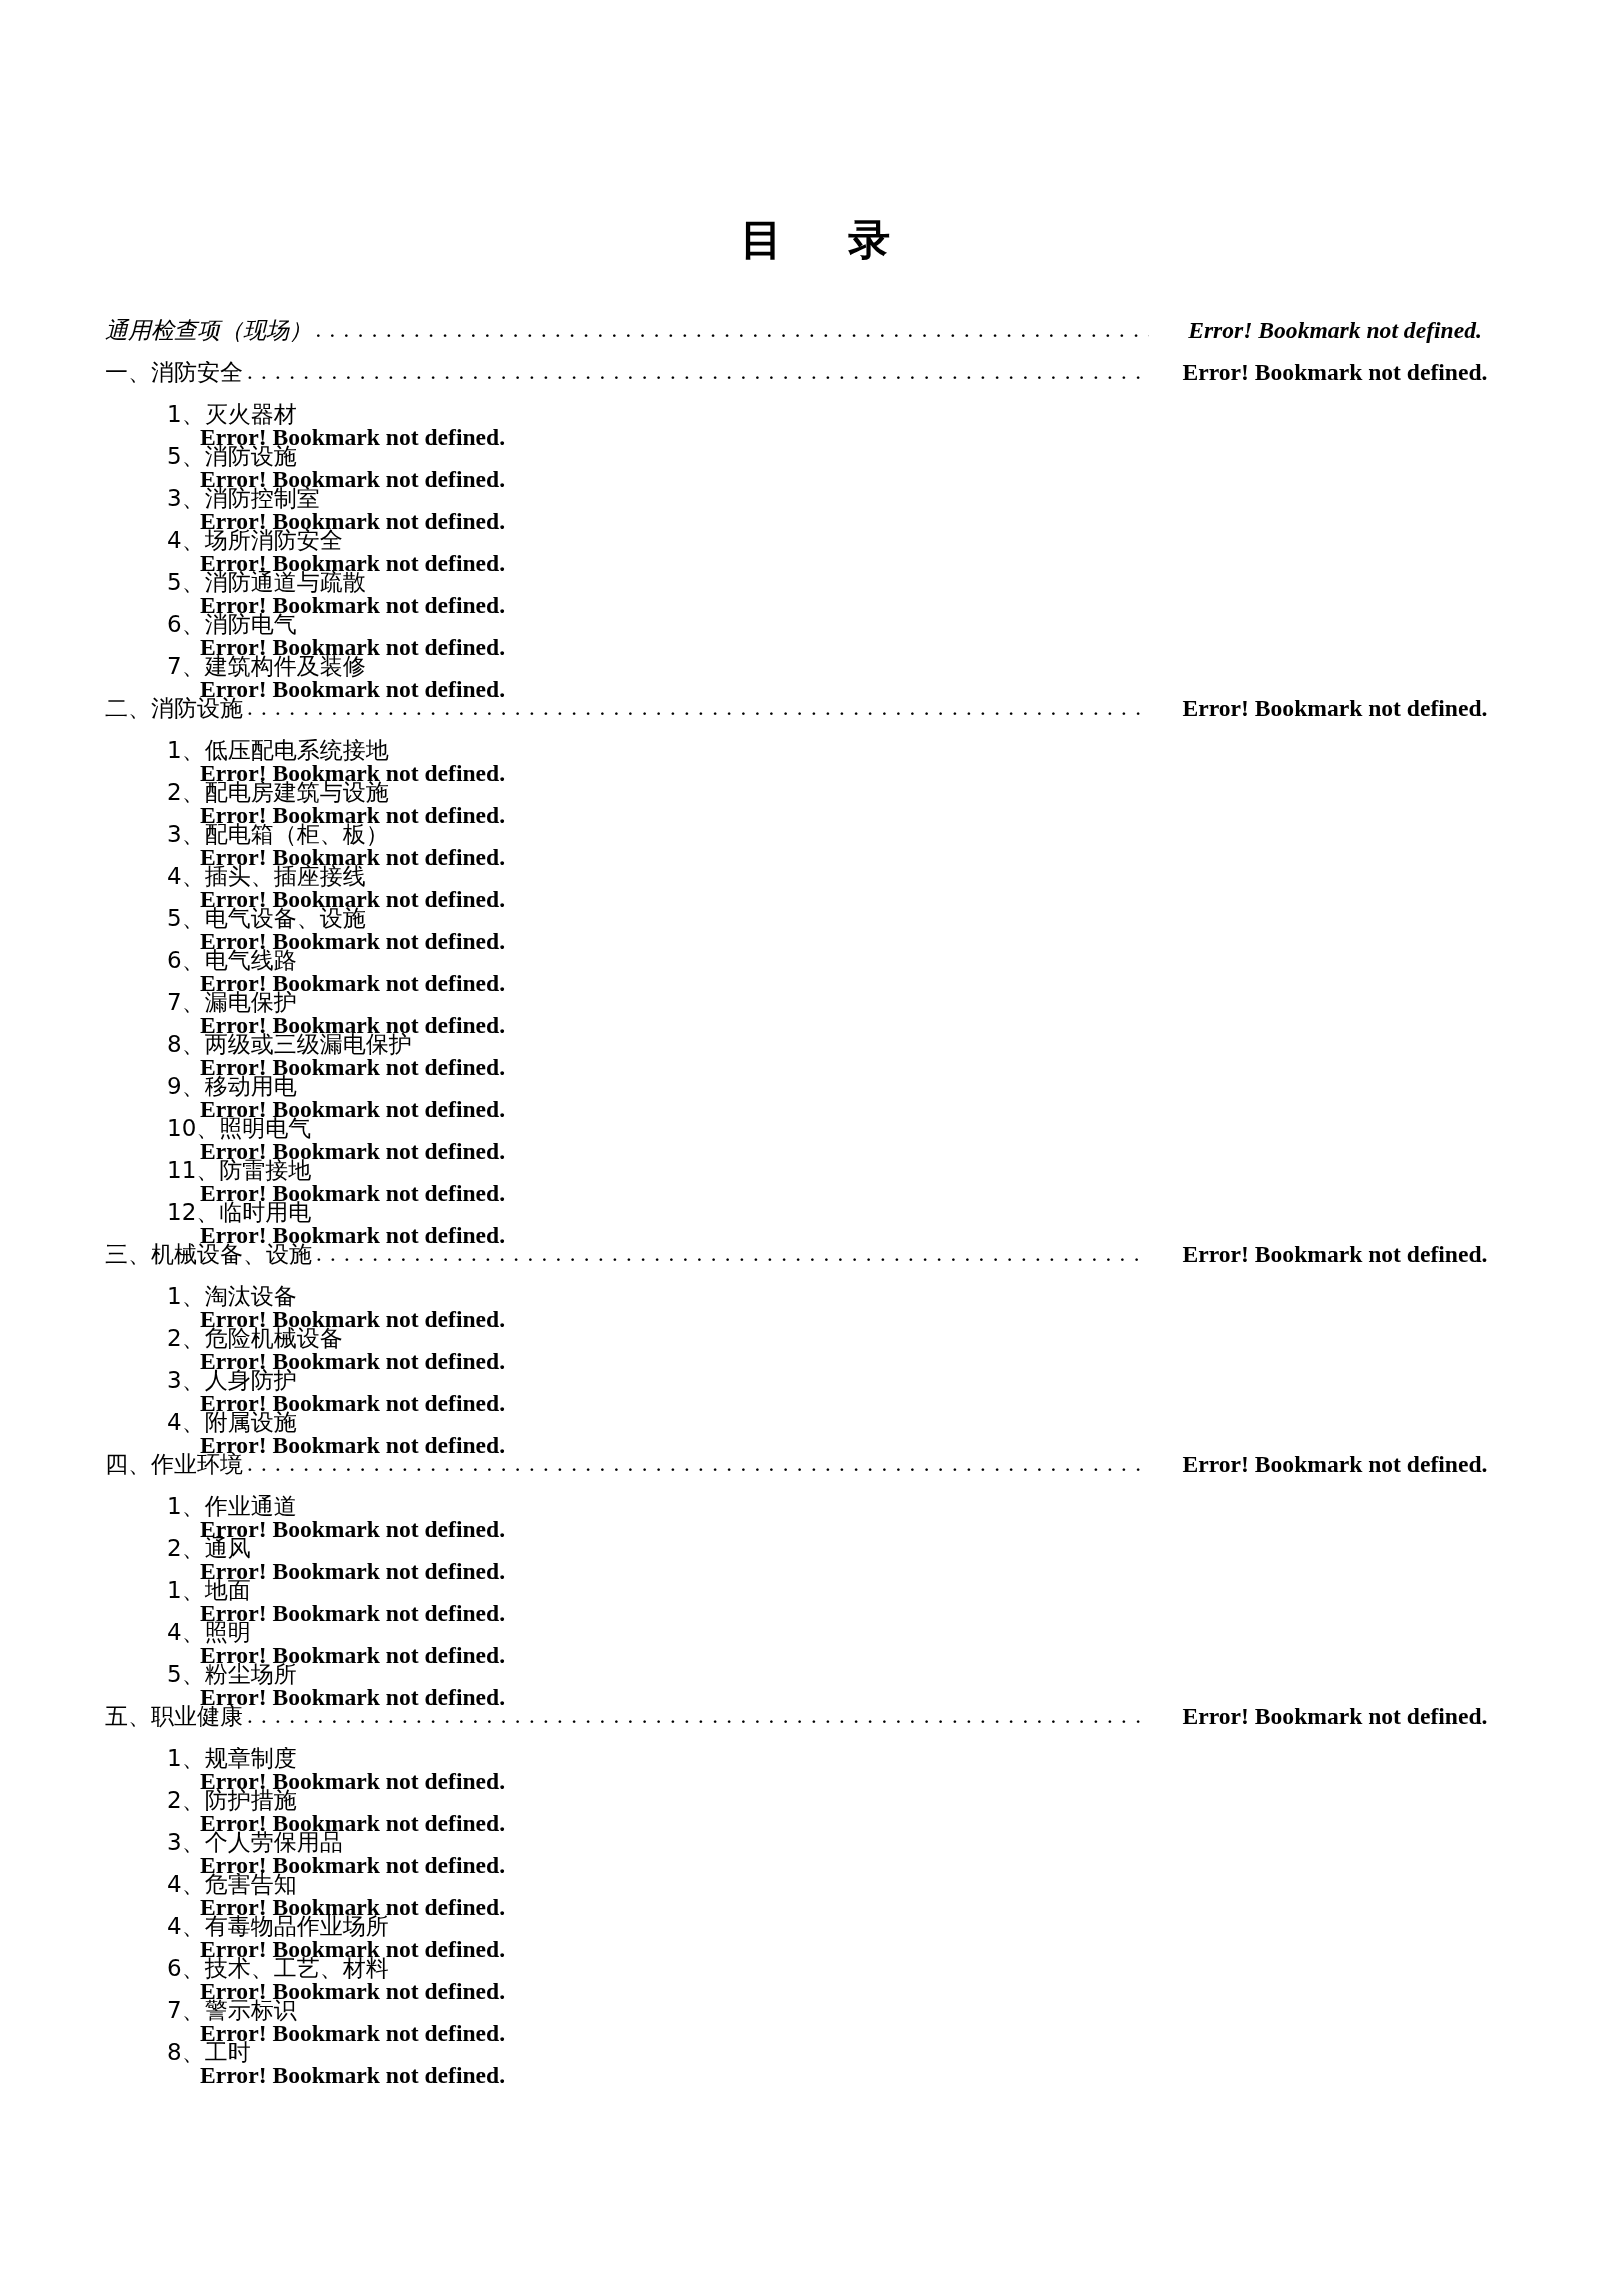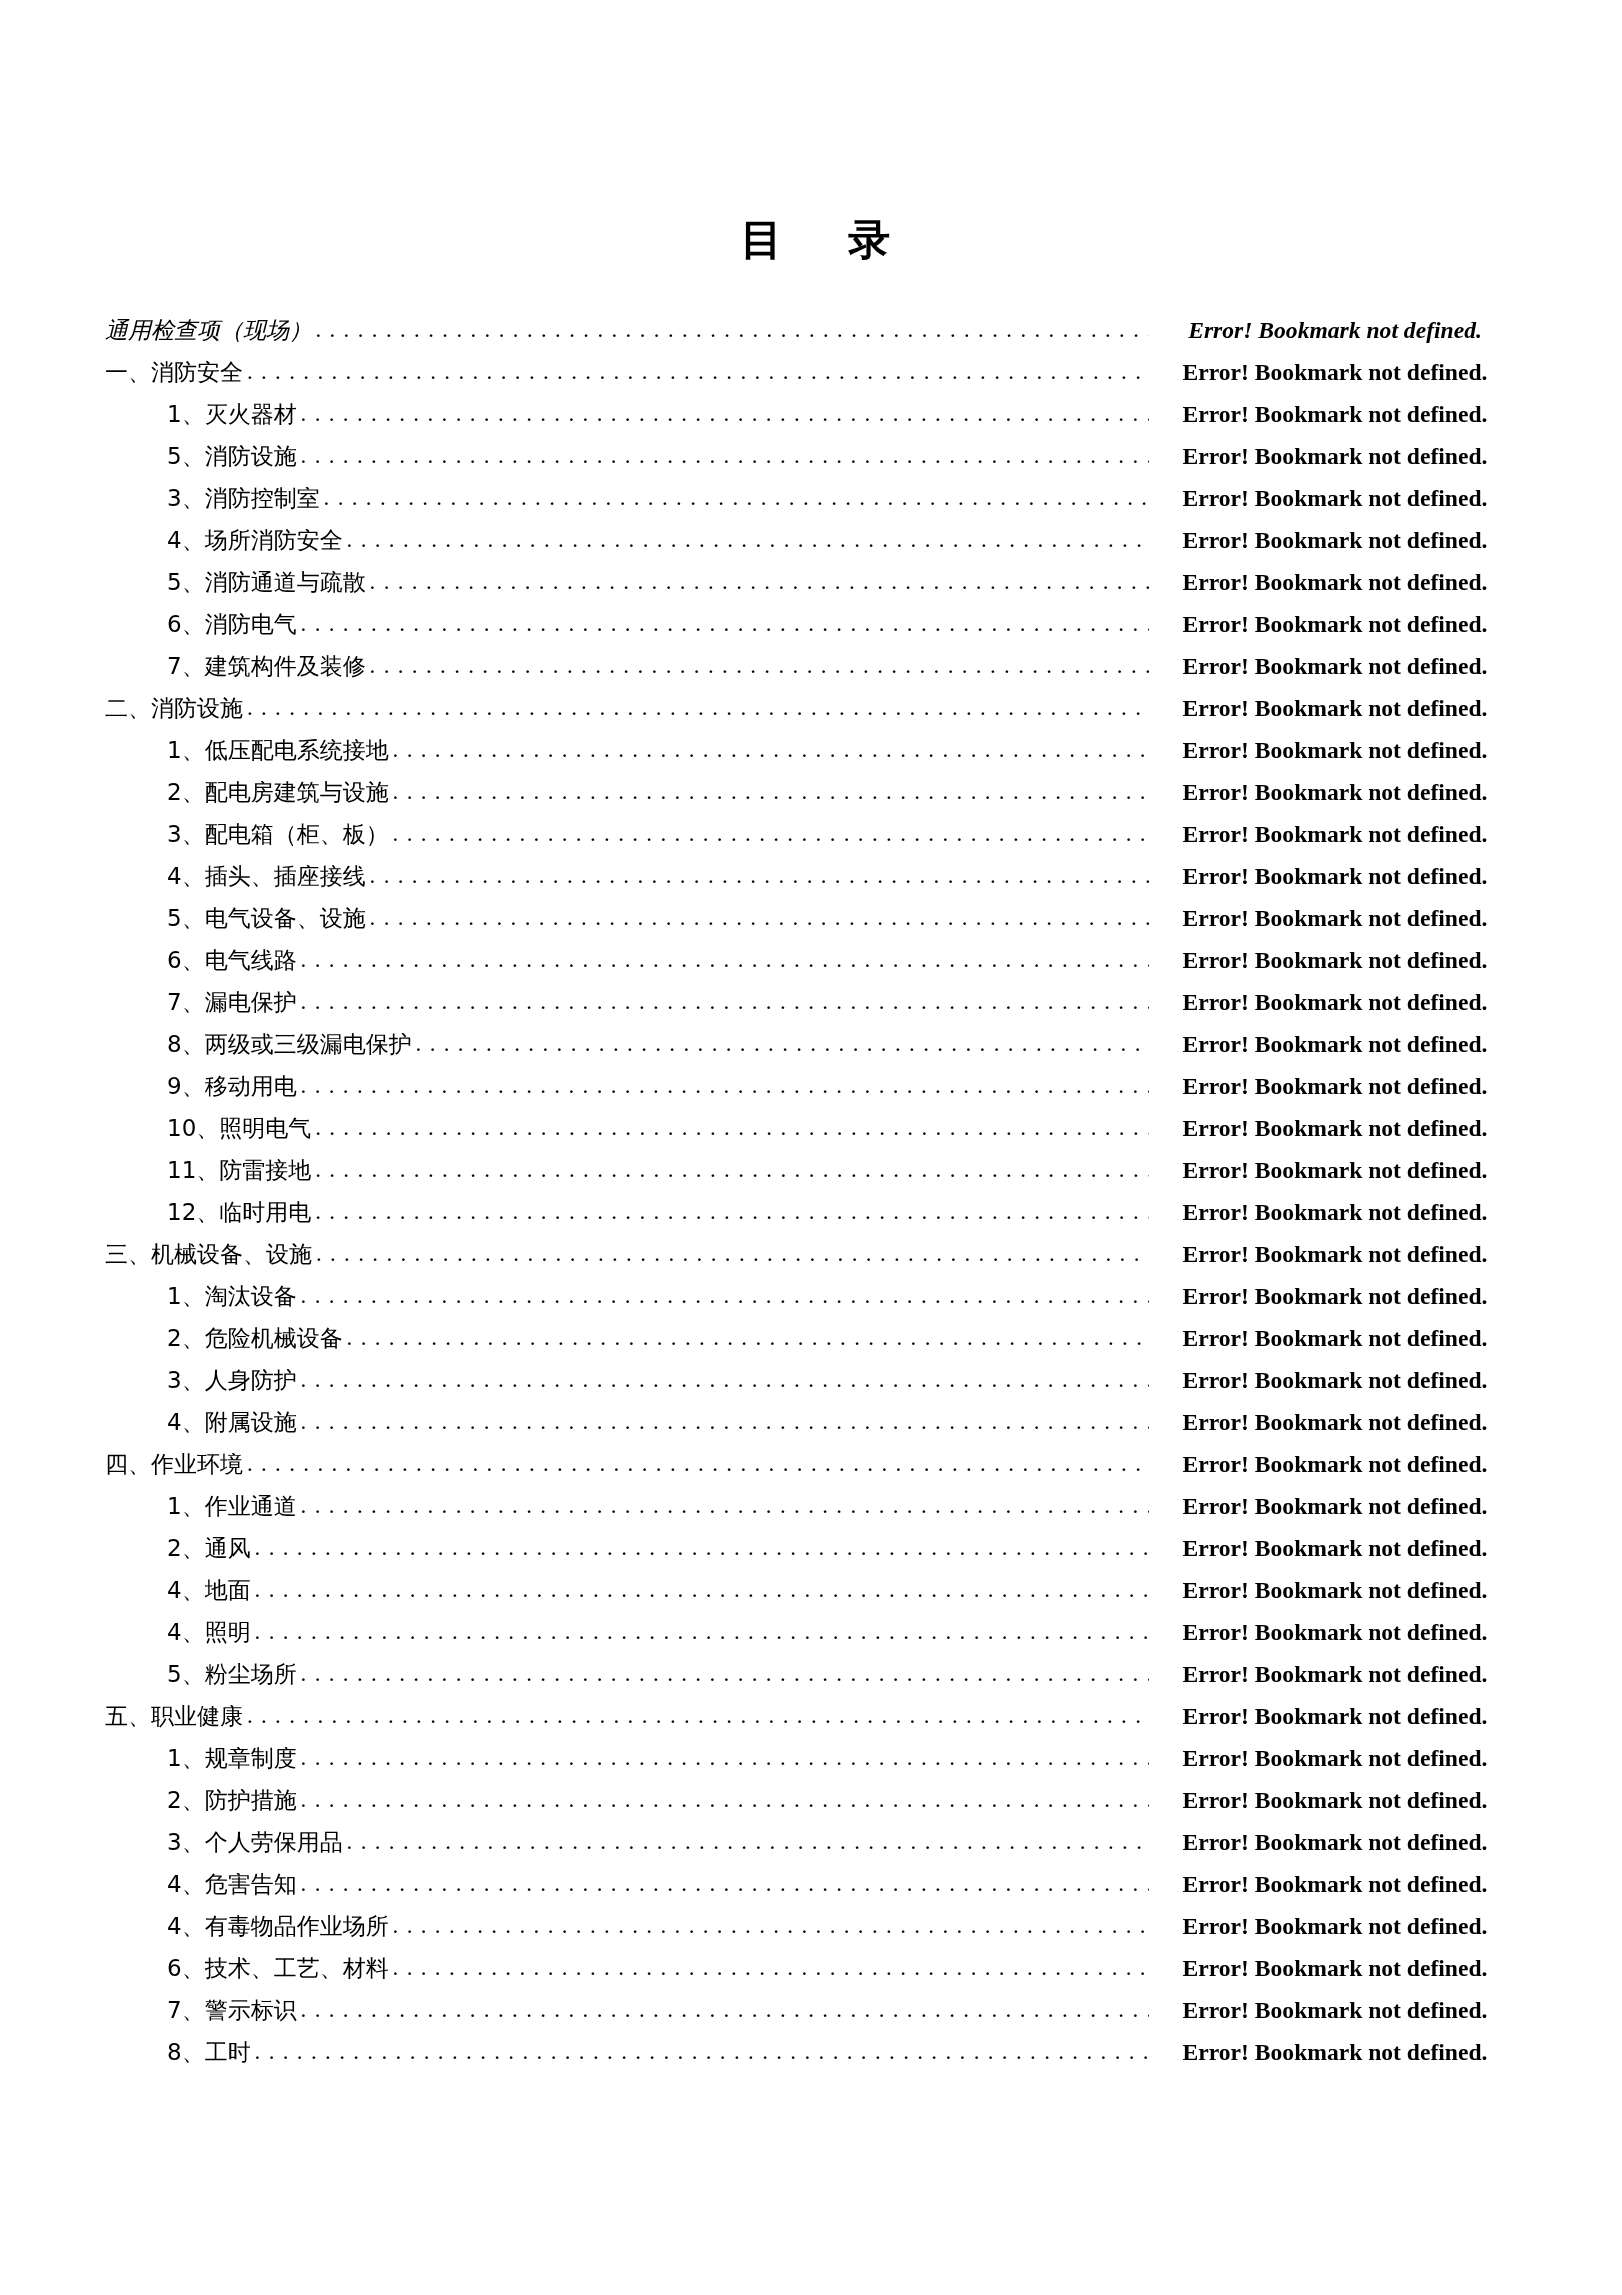--- a/index.html
+++ b/index.html
@@ -66,21 +66,21 @@
     flex: 0 0 auto;
     font-family: "Liberation Serif", serif;
     font-weight: bold;
     font-size: 23.6px;
     padding-left: 2.6px;
     text-align: center;
     width: 366px;
   }
   .lvl-1 { padding-left: 0px; font-style: italic; }
   .lvl-2 { padding-left: 0px; }
-  .lvl-3 { padding-left: 62px; }
+  .lvl-3 { padding-left: 62px; flex-direction: column; }
 </style>
 </head>
 <body>
 
 <div class="page">
   <div class="doc-title">目　录</div>
   <ul class="toc" id="toc-list">
       <li class="toc-entry lvl-1">
         <span class="label">通用检查项（现场）</span>
         <span class="leader">. . . . . . . . . . . . . . . . . . . . . . . . . . . . . . . . . . . . . . . . . . . . . . . . . . . . . . . . . . . . . . . . . . . . . . . . . . . . . . . . . . . . . . . . . . . . . . . . . . . . . . . . . . . . . . . . . . . . . . . </span>
@@ -225,21 +225,21 @@
         <span class="label">1、作业通道</span>
         <span class="leader">. . . . . . . . . . . . . . . . . . . . . . . . . . . . . . . . . . . . . . . . . . . . . . . . . . . . . . . . . . . . . . . . . . . . . . . . . . . . . . . . . . . . . . . . . . . . . . . . . . . . . . . . . . . . . . . . . . . . . . . </span>
         <span class="pageref">Error! Bookmark not defined.</span>
       </li>
       <li class="toc-entry lvl-3">
         <span class="label">2、通风</span>
         <span class="leader">. . . . . . . . . . . . . . . . . . . . . . . . . . . . . . . . . . . . . . . . . . . . . . . . . . . . . . . . . . . . . . . . . . . . . . . . . . . . . . . . . . . . . . . . . . . . . . . . . . . . . . . . . . . . . . . . . . . . . . . </span>
         <span class="pageref">Error! Bookmark not defined.</span>
       </li>
       <li class="toc-entry lvl-3">
-        <span class="label">4、地面</span>
+        <span class="label">1、地面</span>
         <span class="leader">. . . . . . . . . . . . . . . . . . . . . . . . . . . . . . . . . . . . . . . . . . . . . . . . . . . . . . . . . . . . . . . . . . . . . . . . . . . . . . . . . . . . . . . . . . . . . . . . . . . . . . . . . . . . . . . . . . . . . . . </span>
         <span class="pageref">Error! Bookmark not defined.</span>
       </li>
       <li class="toc-entry lvl-3">
         <span class="label">4、照明</span>
         <span class="leader">. . . . . . . . . . . . . . . . . . . . . . . . . . . . . . . . . . . . . . . . . . . . . . . . . . . . . . . . . . . . . . . . . . . . . . . . . . . . . . . . . . . . . . . . . . . . . . . . . . . . . . . . . . . . . . . . . . . . . . . </span>
         <span class="pageref">Error! Bookmark not defined.</span>
       </li>
       <li class="toc-entry lvl-3">
         <span class="label">5、粉尘场所</span>

